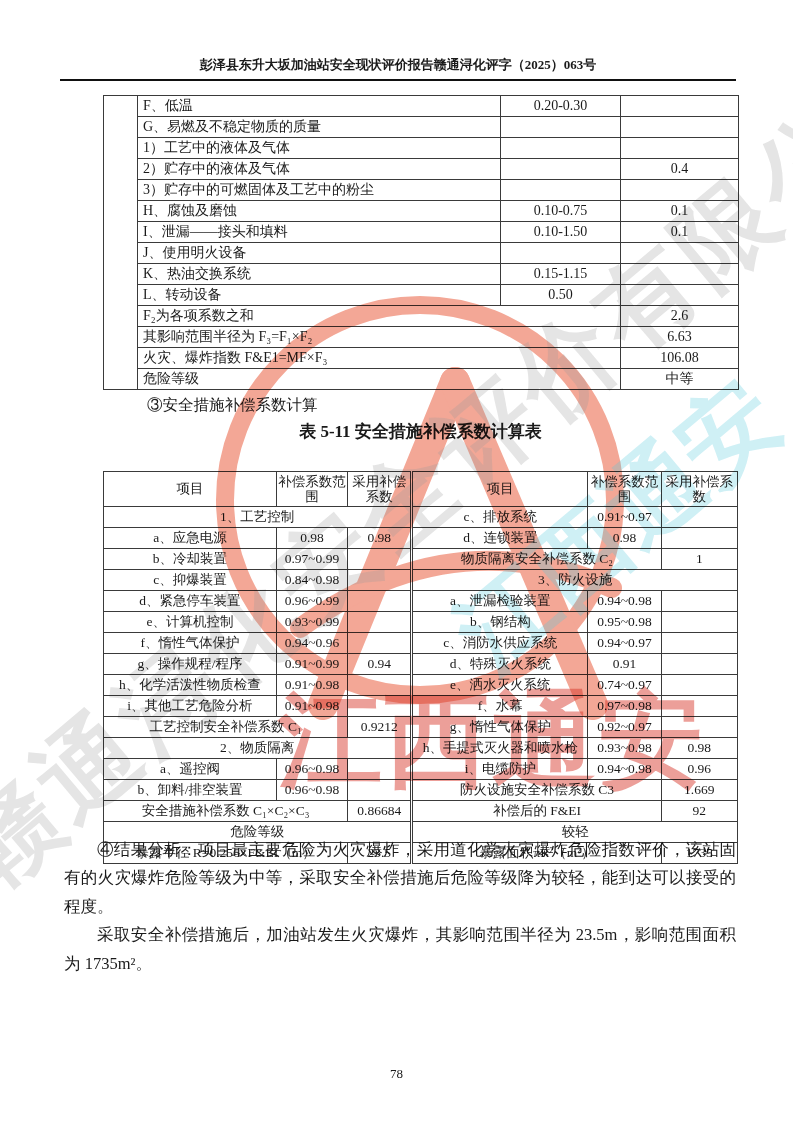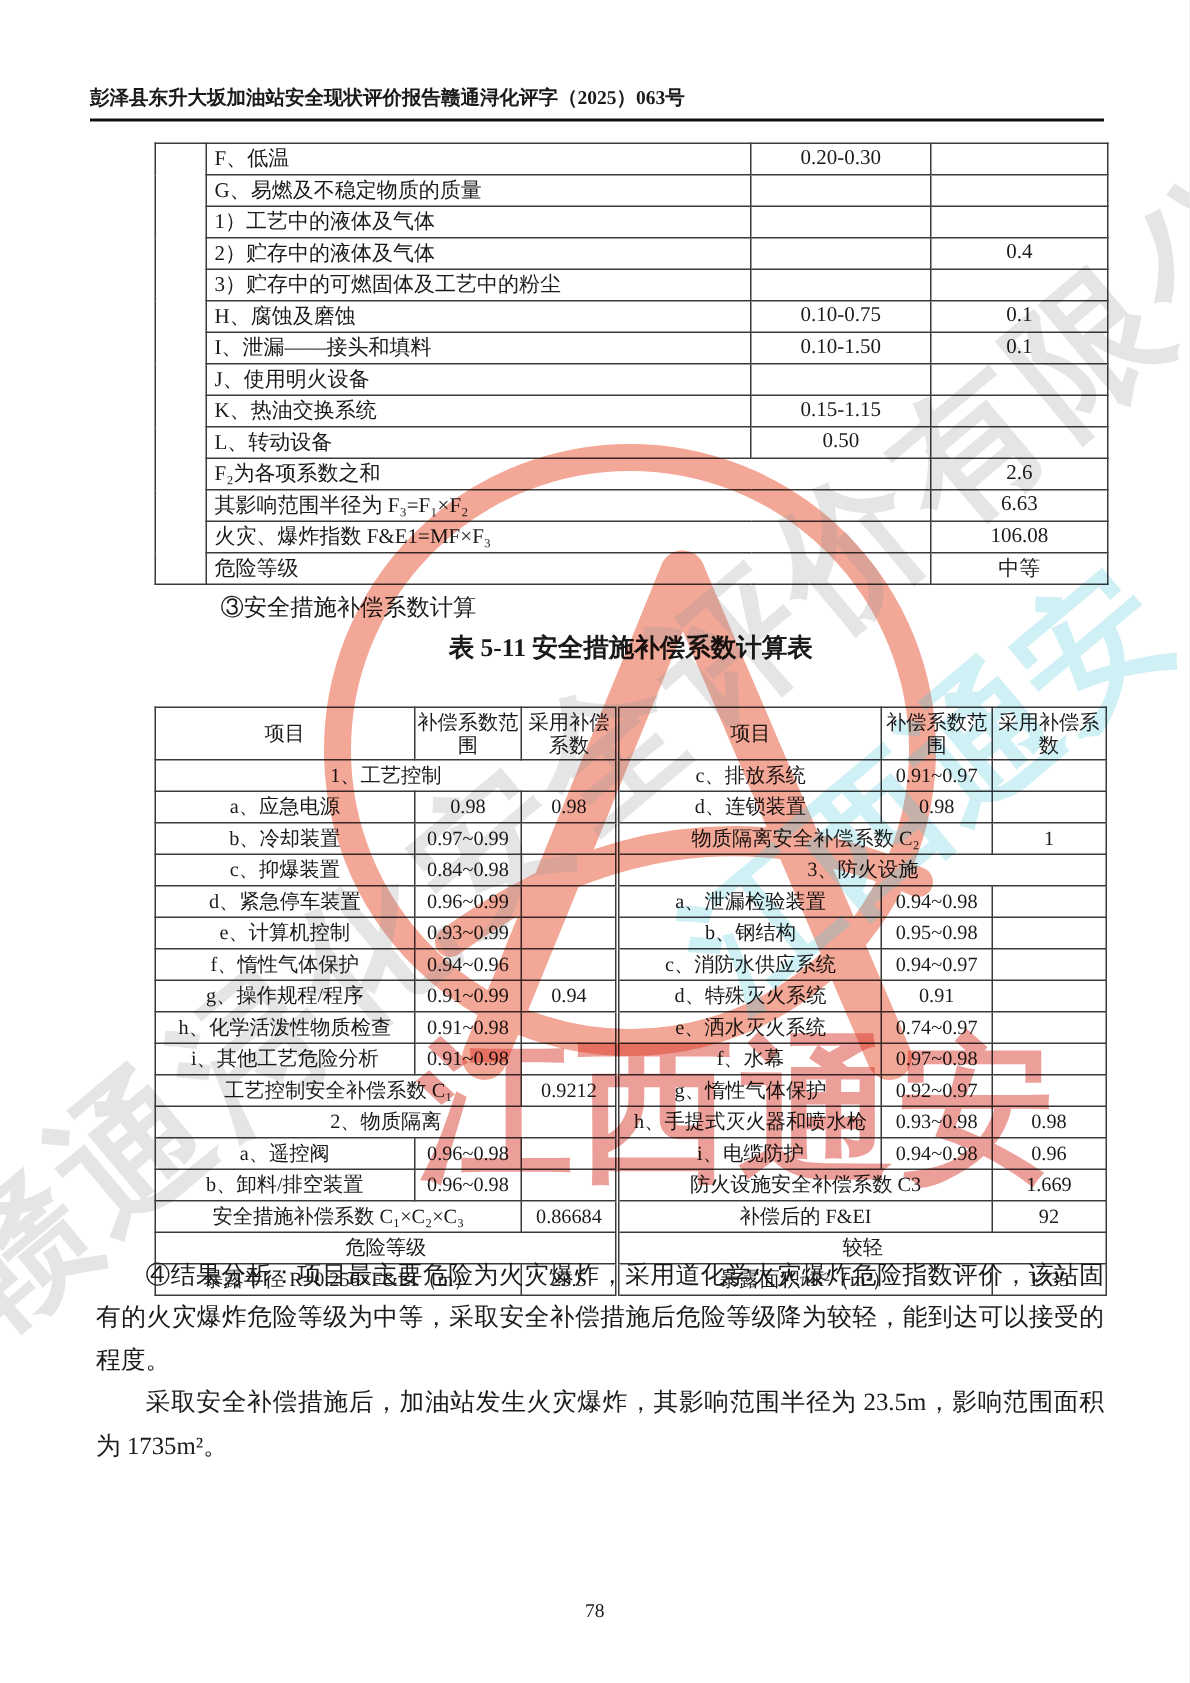--- a/index.html
+++ b/index.html
@@ -1,20 +1,20 @@
 <!DOCTYPE html>
 <html lang="zh"><head>
 <meta charset="utf-8">
 <style>
   html,body{margin:0;padding:0;background:#e9e9e9;}
   .page{position:relative;width:793px;height:1122px;background:#ffffff;margin:0 auto;
         font-family:"Liberation Serif","DejaVu Serif",serif;color:#1a1a1a;overflow:hidden;}
 
   
-  .hdr{position:absolute;left:60px;top:56px;width:676px;display:flex;justify-content:flex-start;
+  .hdr{position:absolute;left:60px;top:56px;width:676px;display:flex;justify-content:center;
        align-items:flex-end;border-bottom:2px solid #111;padding-bottom:5px;
        font-size:13px;font-weight:bold;}
 
   
   table{border-collapse:collapse;table-layout:fixed;}
   #table1{position:absolute;left:103px;top:95px;width:635px;}
   #table1 td{border:1px solid #3a3a3a;font-size:14px;height:20px;padding:0 5px;overflow:hidden;white-space:nowrap;}
   .t1-c{text-align:center;padding:0 0 !important;}
   .t1-narrow{width:34px;}
 

